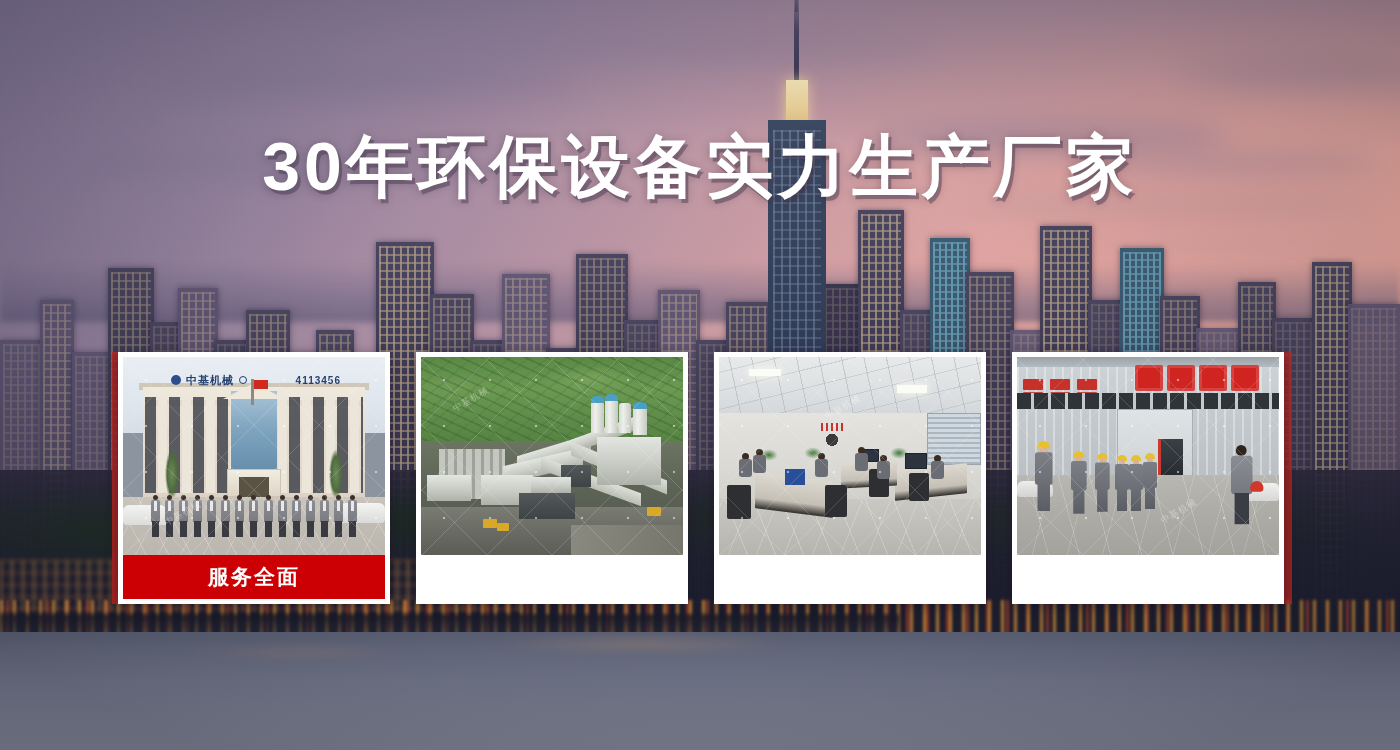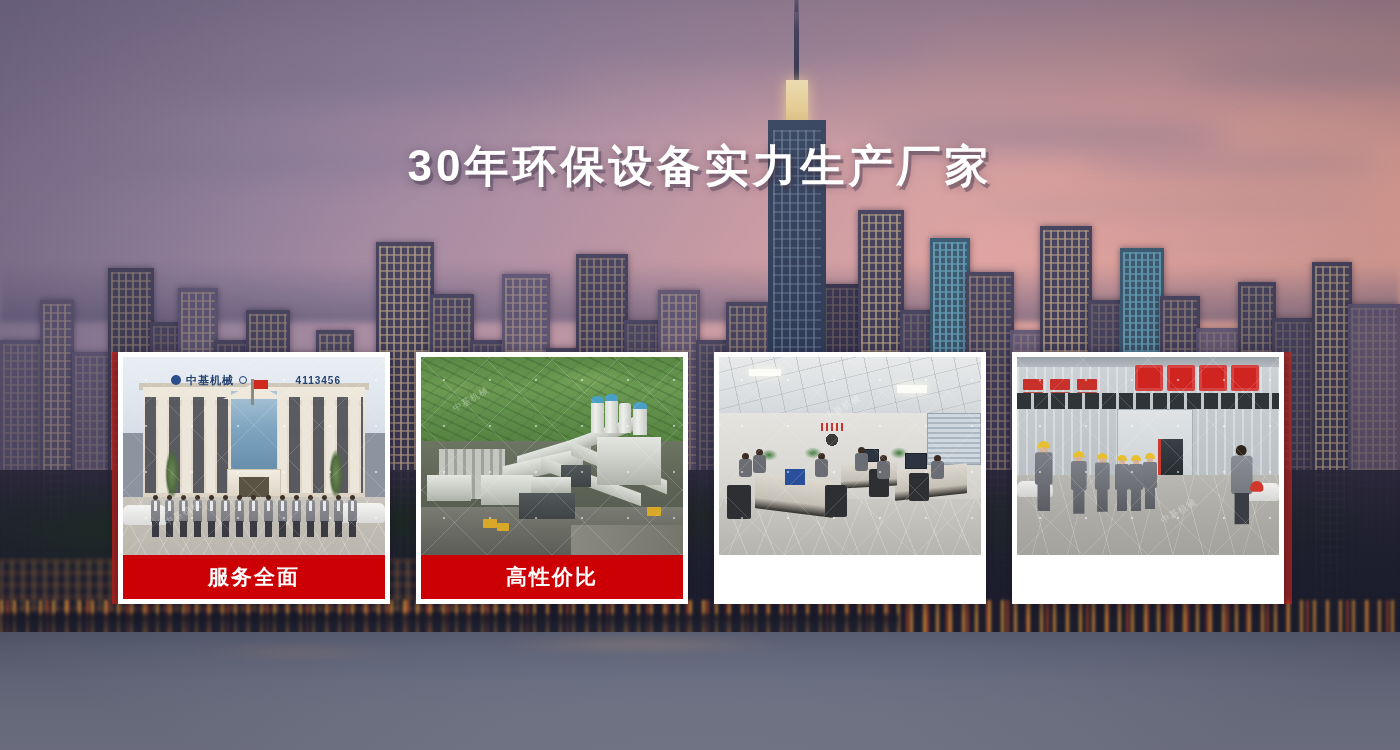--- a/index.html
+++ b/index.html
@@ -173,21 +173,21 @@
   .vignette{
     position:absolute; inset:0;
     background:radial-gradient(ellipse 900px 500px at 700px 330px, rgba(0,0,0,0) 40%, rgba(20,16,30,.22) 100%);
     pointer-events:none;
   }
 
   
   .headline {
     position:absolute; left:0; top:128px; width:1400px;
     text-align:center;
-    font-size:44px;
+    font-size:68px;
     line-height:76px;
     font-weight:bold;
     color:#ffffff;
     letter-spacing:4px;
     text-shadow:3px 4px 0 rgba(70,58,80,.45), 0 2px 10px rgba(40,30,50,.35);
     white-space:nowrap;
   }
 
   
   .subbar {
@@ -629,21 +629,20 @@
         <div class="p2-slab" style="left:110px;top:120px;width:40px;height:16px;"></div>
         <div class="p2-road"></div>
         <div class="p2-yellow" style="left:62px;top:162px;width:14px;height:9px;"></div>
         <div class="p2-yellow" style="left:76px;top:166px;width:12px;height:8px;"></div>
         <div class="p2-yellow" style="left:226px;top:150px;width:14px;height:9px;"></div>
         <div class="wm-dots"></div>
         <div class="wm-logo" style="left:30px;top:36px;">中基机械</div>
         <div class="wm-logo" style="left:110px;top:40px;"></div>
         <div class="wm-logo" style="left:14px;top:162px;"></div>
       </div>
-      <div class="caption">高性价比</div>
     </div>
 
     <div class="card">
       <div class="photo">
         <div class="p3-ceil"></div>
         <div class="p3-lamp" style="left:30px;top:12px;width:32px;height:7px;"></div>
         <div class="p3-lamp" style="left:178px;top:28px;width:30px;height:8px;"></div>
         <div class="p3-wall"></div>
         <div class="p3-wallart"></div>
         <div class="p3-win"></div>

